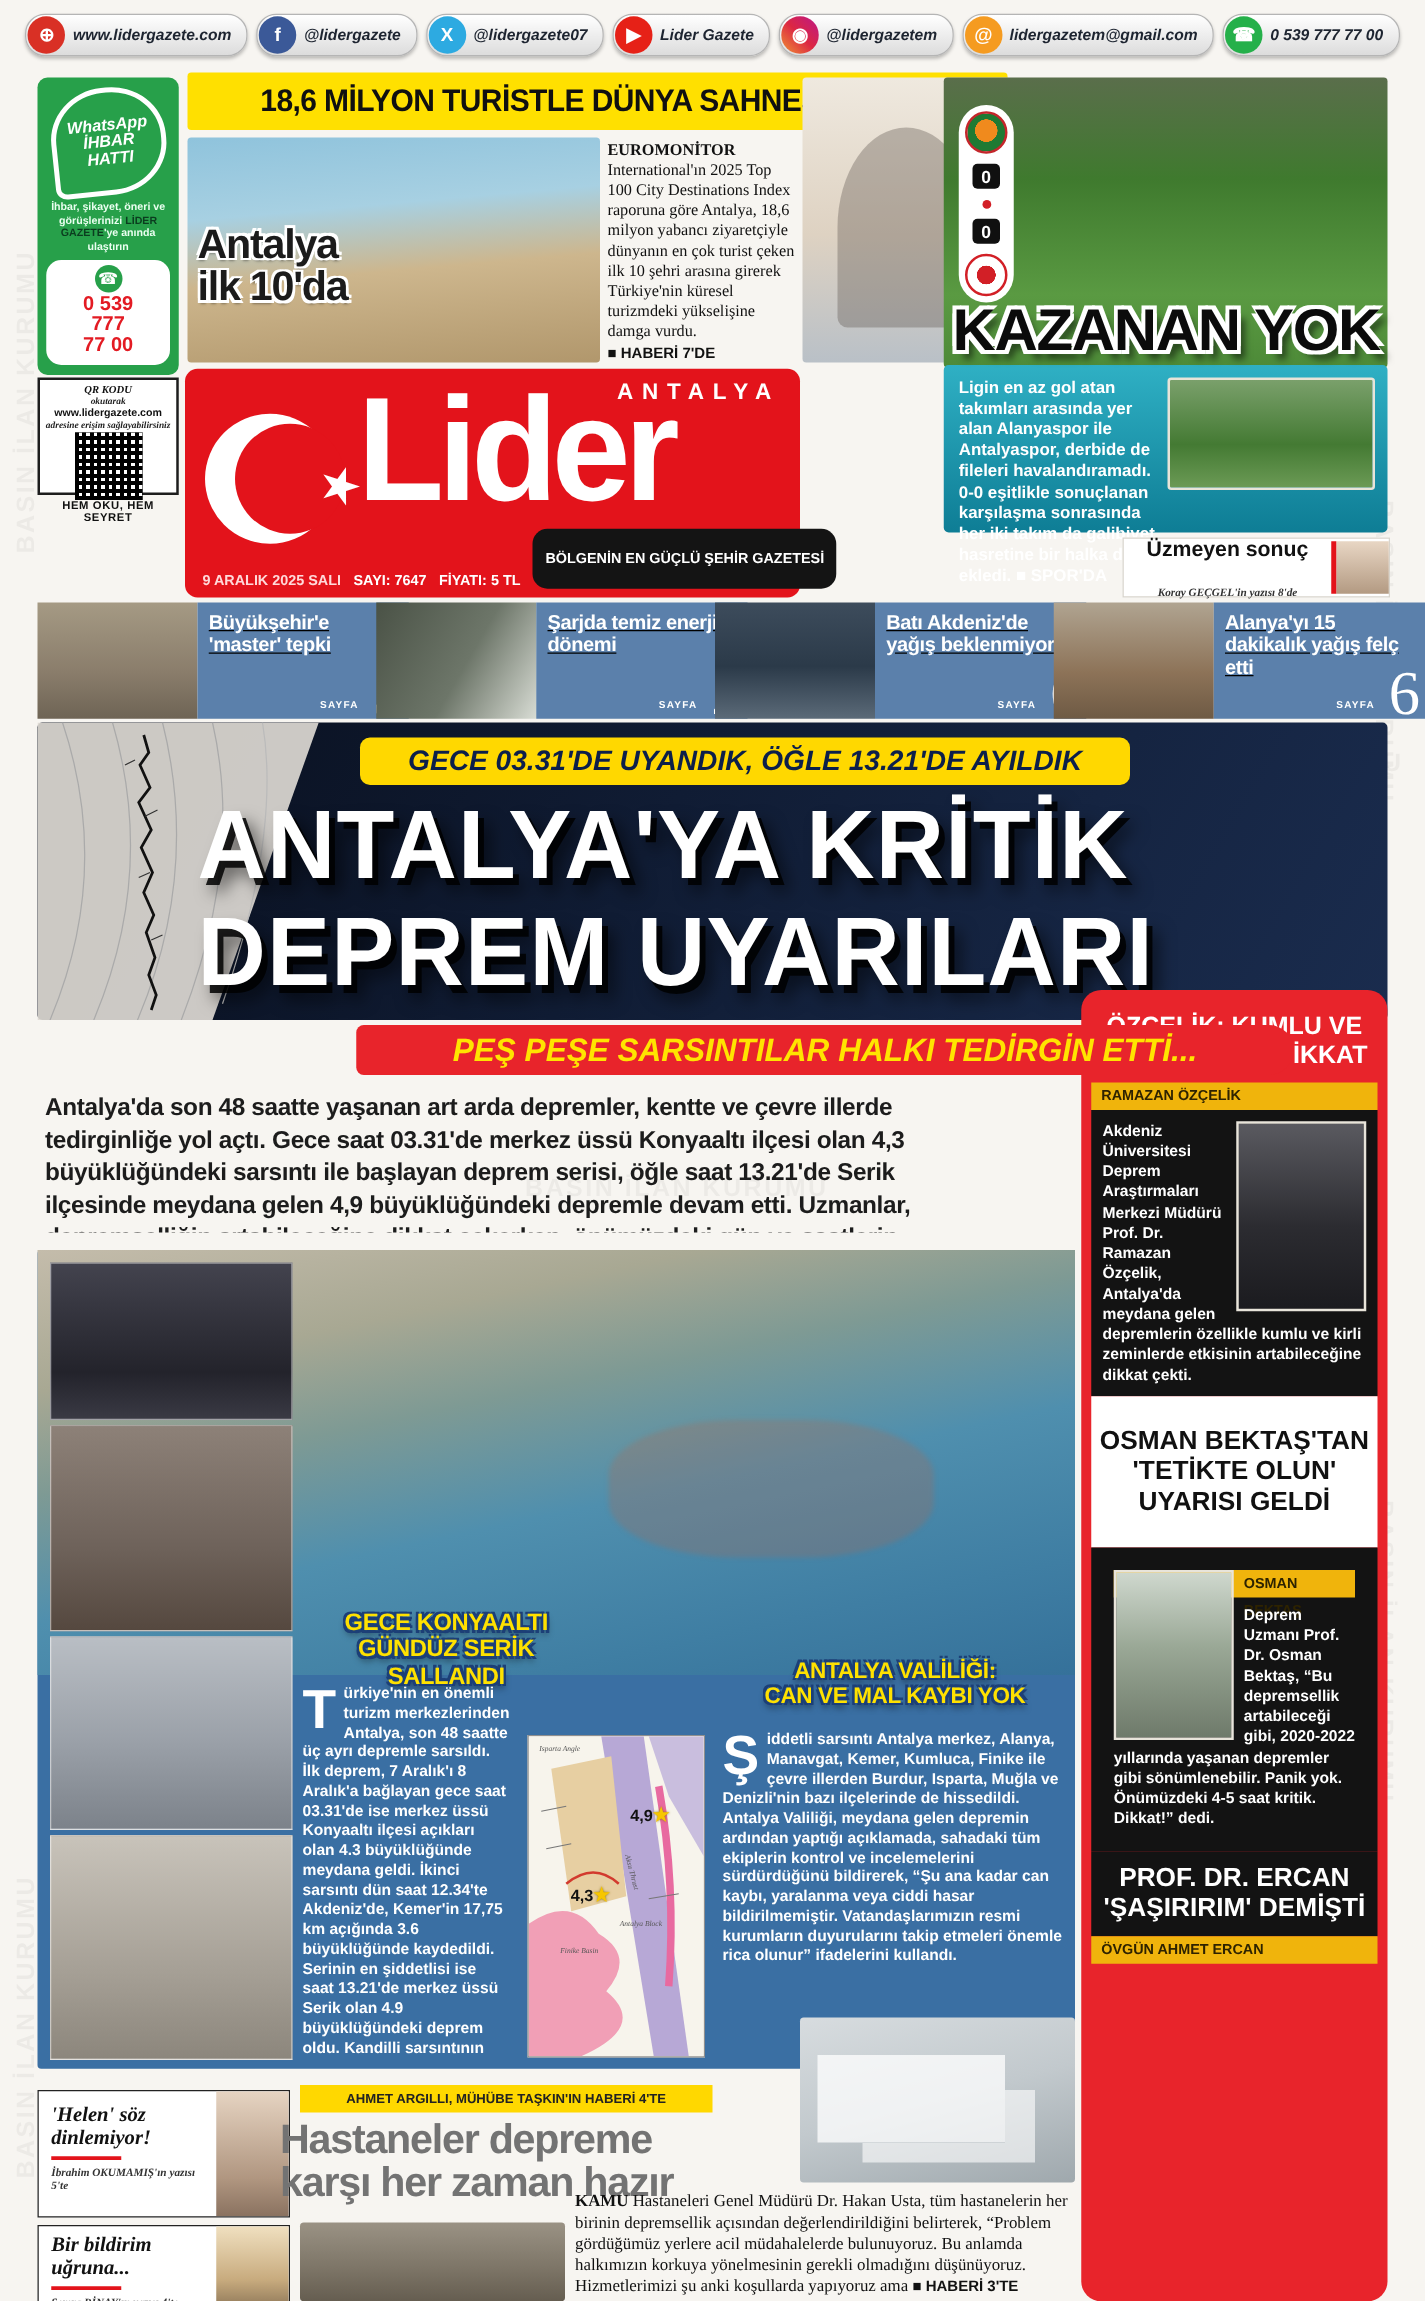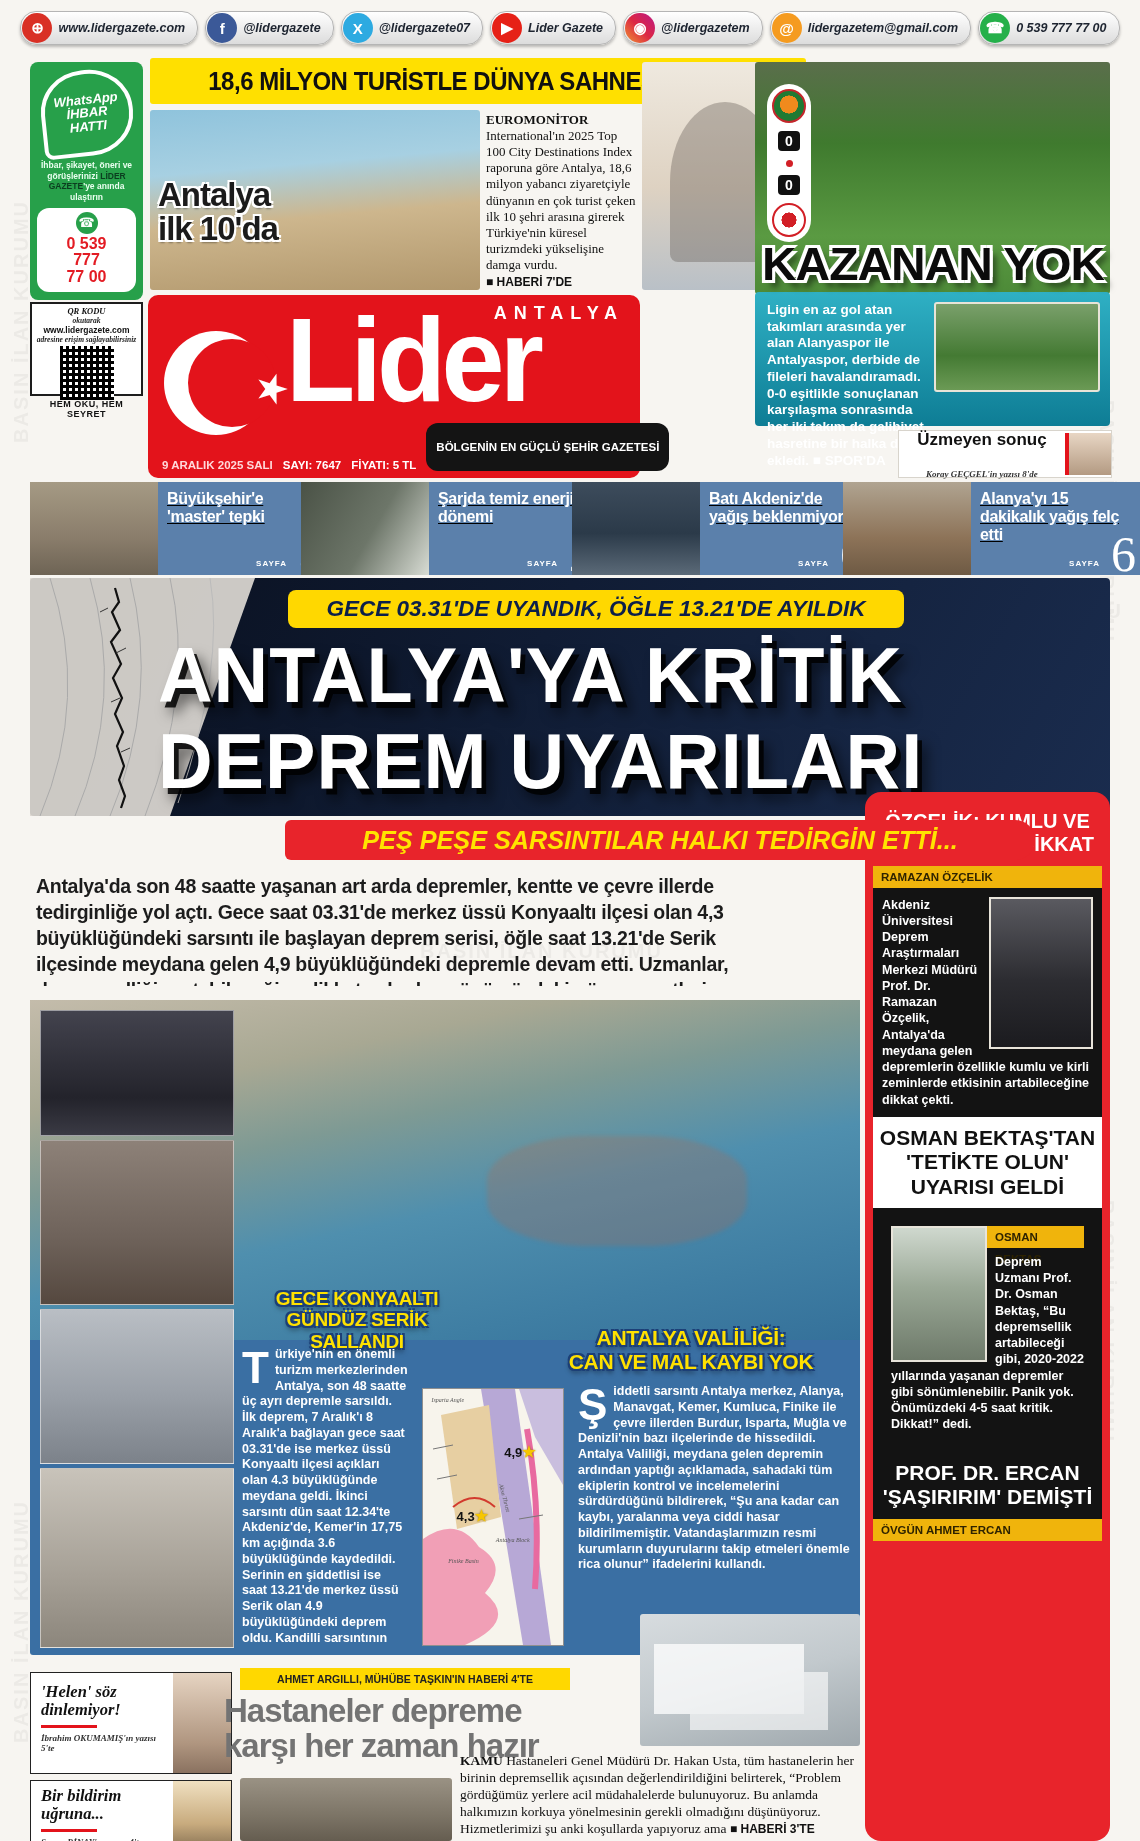--- a/index.html
+++ b/index.html
@@ -94,21 +94,21 @@
   #aerial{position:absolute;left:0;top:0;width:830px;height:340px;background:linear-gradient(168deg,#c4bcab 0%,#a8a893 22%,#7e9a94 38%,#4f8fae 58%,#3f7ea3 82%,#35719a 100%);}
   #aerial:after{content:"";position:absolute;left:55%;top:40%;width:260px;height:110px;background:rgba(185,100,70,.25);border-radius:40%;filter:blur(2px);}
   .sidephoto{position:absolute;left:10px;width:192px;border:1px solid rgba(255,255,255,.5);}
   #cam-bedroom{top:10px;height:124px;background:linear-gradient(#43434e,#23232b 70%,#3a3a44);}
   #photo-bazaar{top:140px;height:163px;background:linear-gradient(#8d8178,#6e625a 60%,#55483f);}
   #photo-taxi{top:309px;height:153px;background:linear-gradient(#b9bec4,#9aa0a8 55%,#7c828a);}
   #cam-shop{top:468px;height:178px;background:linear-gradient(#c8c3ba,#a6a096 60%,#8c867c);}
   .midhead{position:absolute;text-align:center;font:900 19px/1.12 "Liberation Sans",sans-serif;color:#ffe100;letter-spacing:-.3px;
     text-shadow:-2px -2px 0 #1c3f77,2px -2px 0 #1c3f77,-2px 2px 0 #1c3f77,2px 2px 0 #1c3f77,0 4px 5px rgba(0,0,0,.5);}
   #midhead1{left:208px;top:288px;width:238px;}
-  #midhead2{left:521px;top:326px;width:280px;font-size:21px;}
+  #midhead2{left:546px;top:326px;width:280px;font-size:18px;}
   .midcol{position:absolute;color:#fff;font:700 12.5px/1.26 "Liberation Sans",sans-serif;overflow:hidden;}
   #col1{left:212px;top:347px;width:166px;height:296px;}
   #col2{left:548px;top:384px;width:272px;height:226px;}
   .dropcap{float:left;font:900 44px/0.82 "Liberation Sans",sans-serif;color:#fff;margin:3px 6px 0 0;}
   #map{position:absolute;left:392px;top:388px;width:140px;height:256px;background:#f7f4ec;border:1px solid #8f8f8f;}
   .mapmag{position:absolute;font:900 13px "Liberation Sans",sans-serif;color:#111;}
   .mapmag .st{color:#f7c600;text-shadow:0 0 2px #8a6d00;font-size:15px;}
   .maplbl{position:absolute;font:italic 400 6px "Liberation Serif",serif;color:#555;}
   
   #hosp-photo{left:640px;top:1614px;width:220px;height:132px;background:linear-gradient(165deg,#d7dcdf 0%,#c2c9cd 50%,#9fa8ad 100%);}
@@ -127,21 +127,21 @@
   .colbox .title{font:italic 800 16.5px/1.1 "Liberation Serif",serif;color:#111;}
   .colbox .rule{width:56px;height:3px;background:#e3131b;margin:6px 0 5px;}
   .colbox .credit{font:italic 700 9px "Liberation Serif",serif;color:#333;}
   .colbox .face{width:58px;background:linear-gradient(#e6d4c2,#b09680 70%,#8a7260);flex:0 0 auto;}
   
   #rail{left:865px;top:792px;width:245px;height:1049px;background:#e8242b;border-radius:16px;padding:8px;box-sizing:border-box;overflow:hidden;}
   .rail-title{color:#fff;font:900 20px/1.14 "Liberation Sans",sans-serif;text-align:center;padding:10px 4px 10px;}
   .namebar{background:#f0b40c;color:#2e2300;font:900 11.5px/22px "Liberation Sans",sans-serif;padding-left:8px;height:22px;}
   .blackbox{background:#131313;color:#fff;font:700 12.5px/1.3 "Liberation Sans",sans-serif;padding:9px;overflow:hidden;}
   .blackbox .ph-r{float:right;width:100px;height:148px;margin:0 0 6px 7px;border:2px solid #e8e4da;background:linear-gradient(#5a5a60,#2c2c31 55%,#1b1b1f);}
-  .whitebox{background:#fff;color:#111;font:900 21px/1.16 "Liberation Sans",sans-serif;text-align:center;padding:9px 6px;}
+  .whitebox{background:#fff;color:#111;font:900 21px/1.16 "Liberation Sans",sans-serif;text-align:center;padding:24px 6px;}
   #bektas .ph-l{float:left;width:92px;height:132px;margin:0 8px 4px 0;border:2px solid #e8e4da;background:linear-gradient(#cfd8ce,#9aa896 45%,#6e7a6a);}
   .blackbox2{background:#131313;color:#fff;font:700 12.5px/1.3 "Liberation Sans",sans-serif;padding:18px;overflow:hidden;}
   .blackbox2 .nb{margin:0 0 6px 0;}
   .rail-title-dark{background:#131313;color:#fff;font:900 21px/1.15 "Liberation Sans",sans-serif;text-align:center;padding:10px 4px;}
   #ercanbox .ph-r2{float:right;width:98px;height:126px;margin:0 0 6px 7px;border:2px solid #e8e4da;background:linear-gradient(#7d7468,#5b5248 55%,#3e372f);}
   
   #seismo{position:absolute;left:0;top:0;height:238px;width:250px;}
 </style>
 </head>
 <body>

